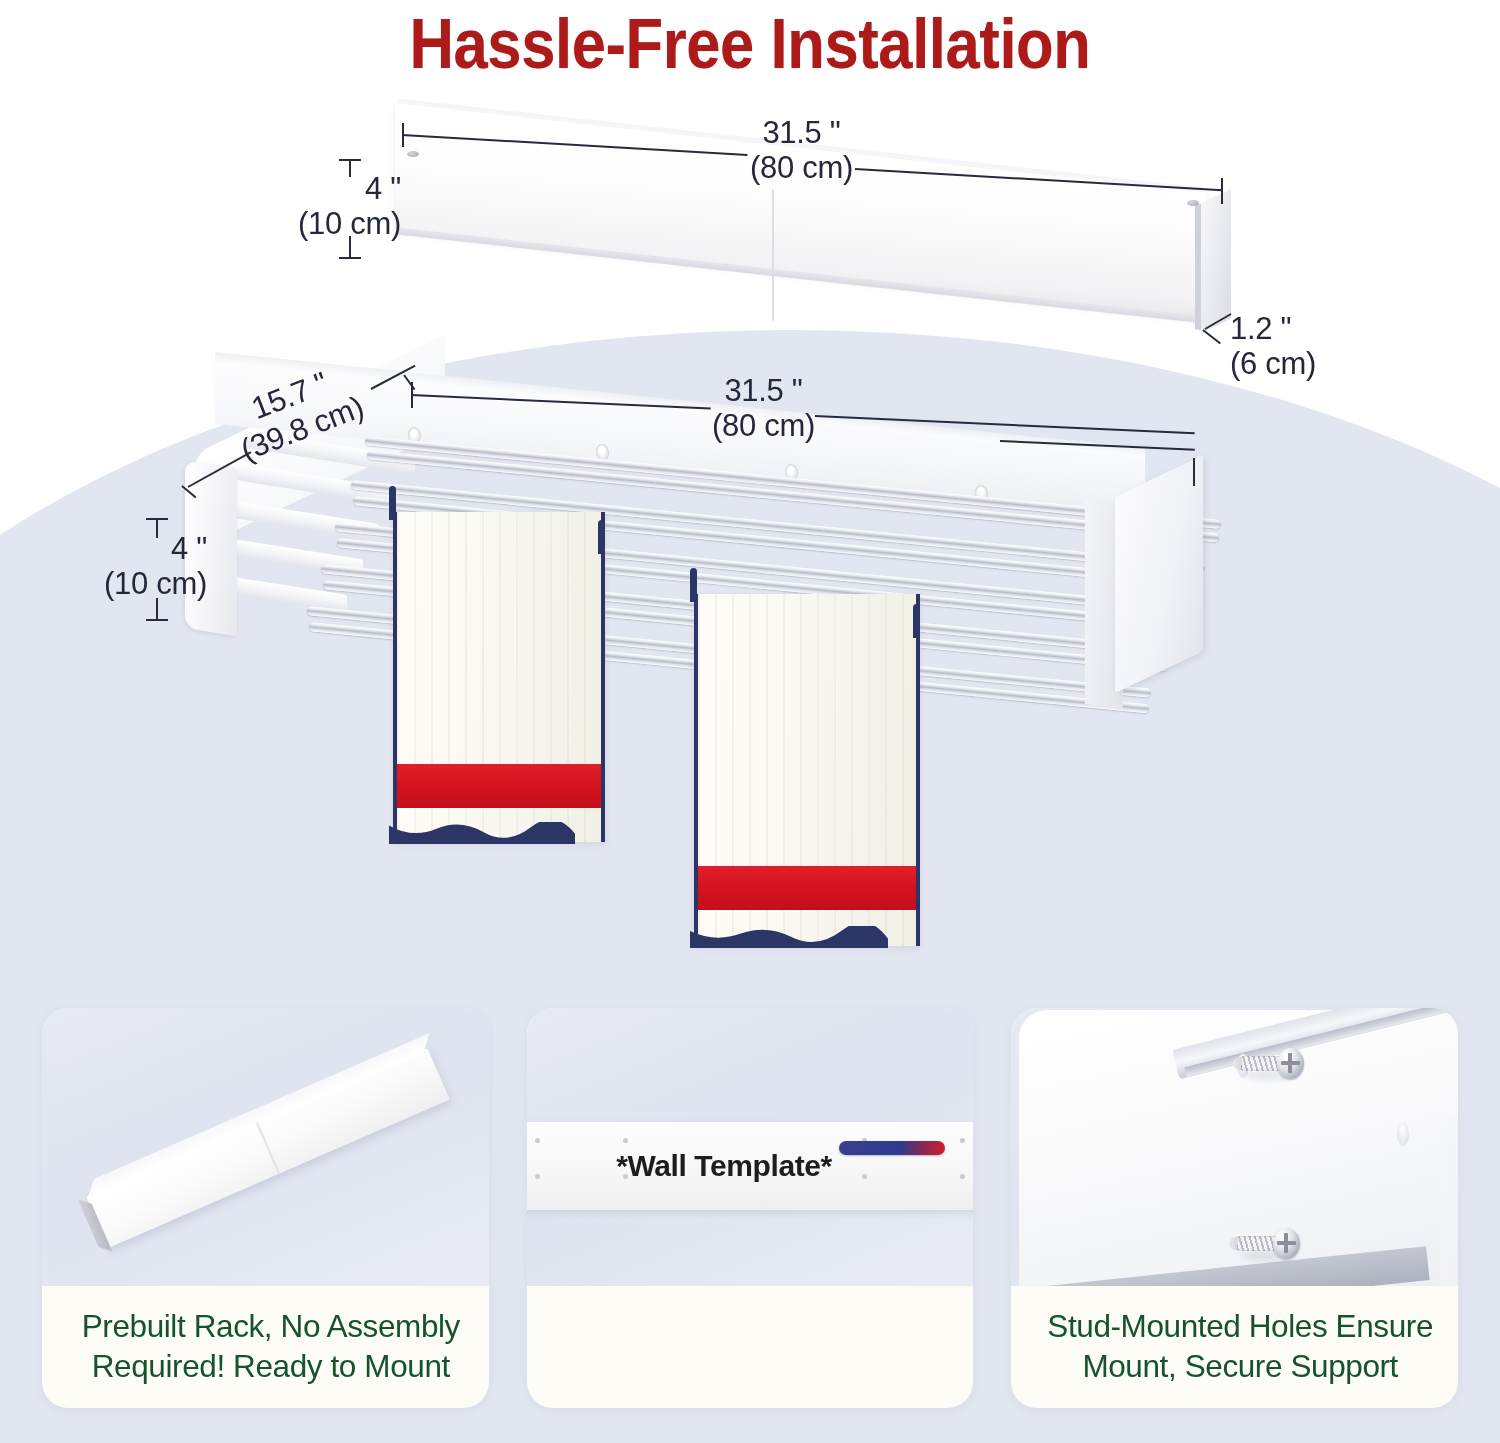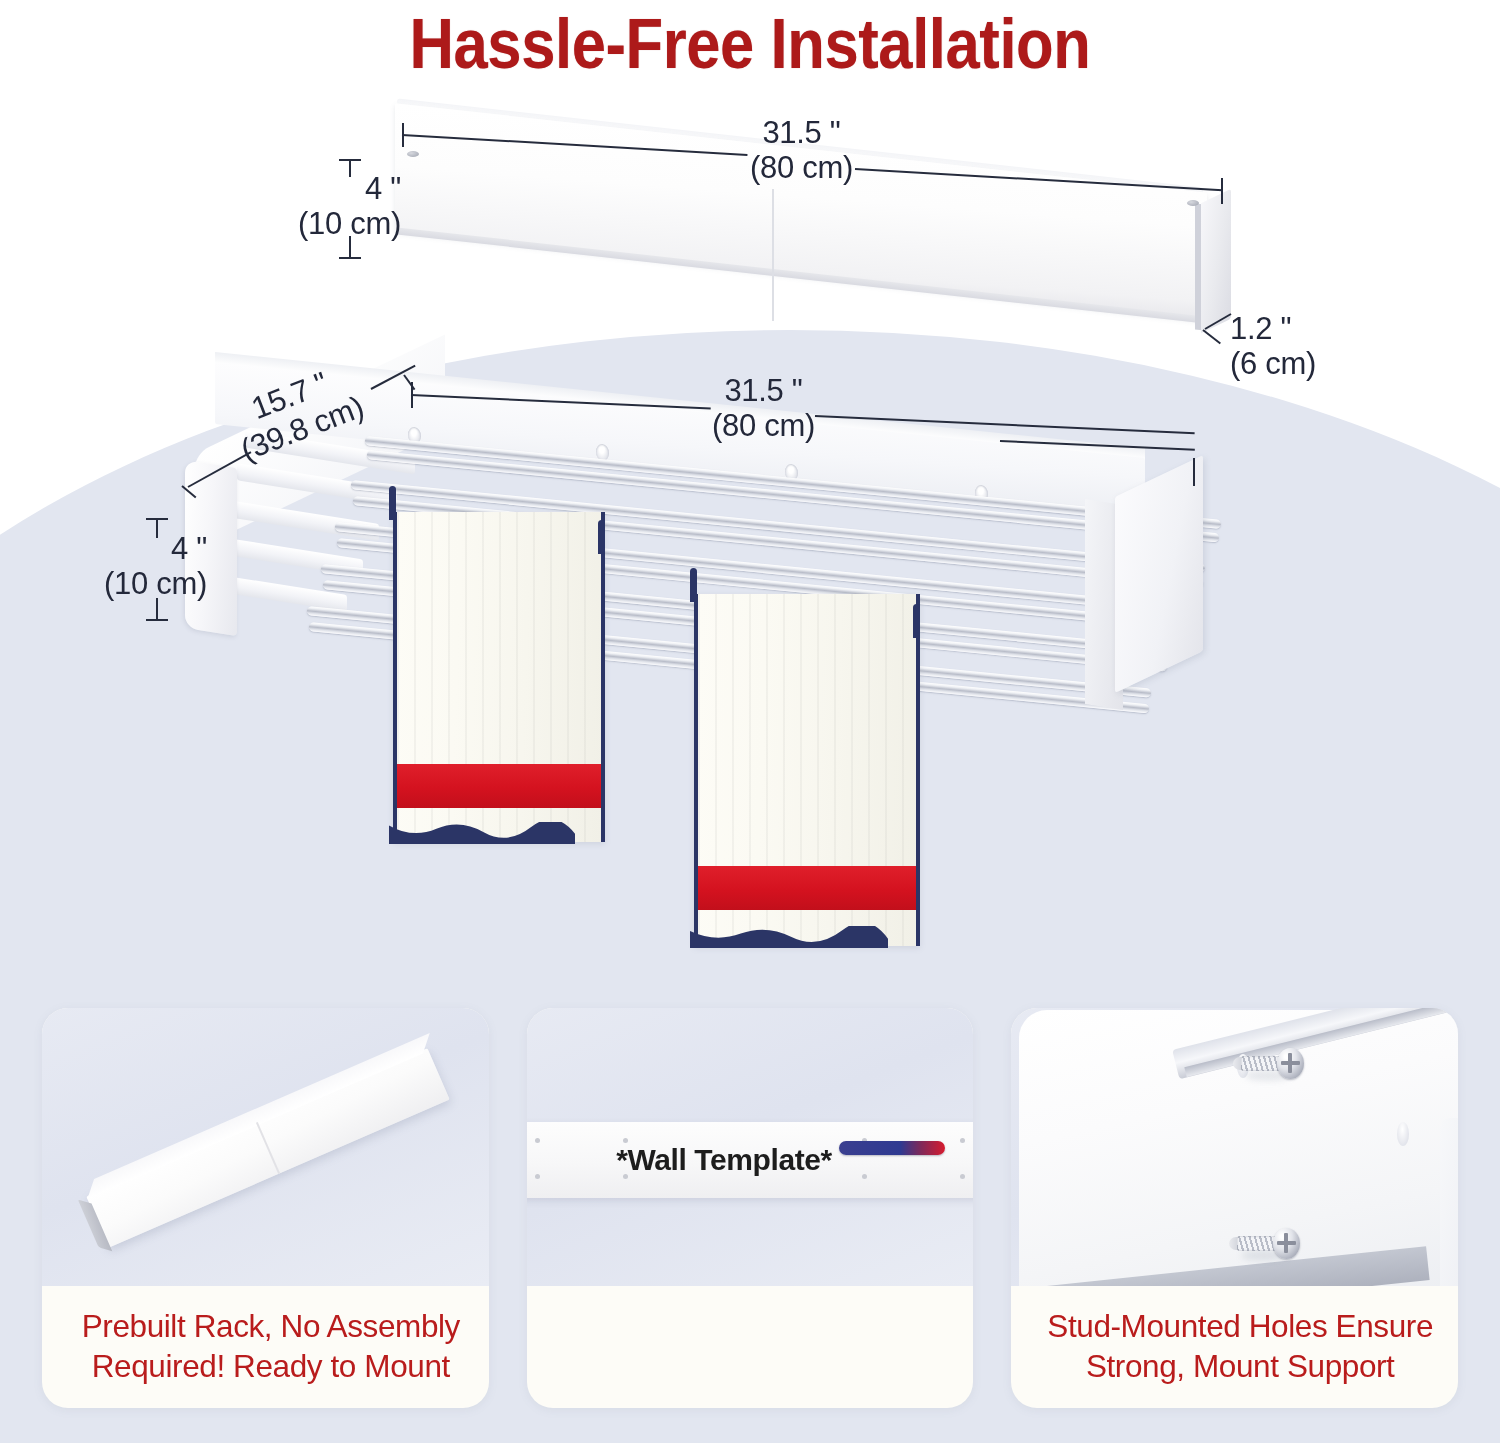--- a/index.html
+++ b/index.html
@@ -232,21 +232,21 @@
     background:linear-gradient(158deg,#e7eaf3 0%,#dfe3ef 45%,#e9ecf4 100%);
     overflow:hidden;
   }
   .card-caption {
     flex:1;
     display:flex; align-items:center; justify-content:center;
     text-align:center;
     padding:4px 18px 4px;
     font-size:31.5px;
     line-height:1.26;
-    color:#b91c1c;
+    color:#14532d;
     letter-spacing:-0.4px;
     margin-left:11px;
   }
 
   
   #folded-rack {
     position:absolute;
     left:40px; top:112px;
     width:372px; height:56px;
     background:linear-gradient(176deg,#ffffff 0%,#fbfbfb 45%,#efeff1 100%);
@@ -270,21 +270,21 @@
     background:linear-gradient(95deg,#cfd1d8,#b6b9c3);
     transform:skewY(40deg);
     border-radius:2px 0 0 2px;
   }
 
   
   #tmpl-strip {
     position:absolute;
     left:-14px; top:114px;
     right:-14px;
-    height:76px;
+    height:88px;
     background:linear-gradient(180deg,#fdfdfd 0%,#f7f7f8 55%,#efeff1 100%);
     box-shadow:0 3px 7px rgba(110,118,145,.18);
     display:flex; align-items:center; justify-content:center;
   }
   #tmpl-text {
     font-size:30px; font-weight:700; color:#1d1d1d;
     letter-spacing:-0.4px;
     transform:translateX(-26px);
   }
   .tmpl-dot {
@@ -564,16 +564,16 @@
           <div class="screw-shadow"></div>
           <div class="screw-tip"></div>
           <div class="screw-thread"></div>
           <div class="screw-head">
             <div class="screw-slot-a" style="left:11px; top:5px; width:4px; height:20px;"></div>
             <div class="screw-slot-b" style="left:4px; top:13px; width:19px; height:4px;"></div>
           </div>
         </div>
       </div>
     </div>
-    <div class="card-caption">Stud-Mounted Holes Ensure Strong, Mount Support</div>
+    <div class="card-caption">Stud-Mounted Holes Ensure Mount, Secure Support</div>
   </div>
 
 </div>
 
 </body></html>

